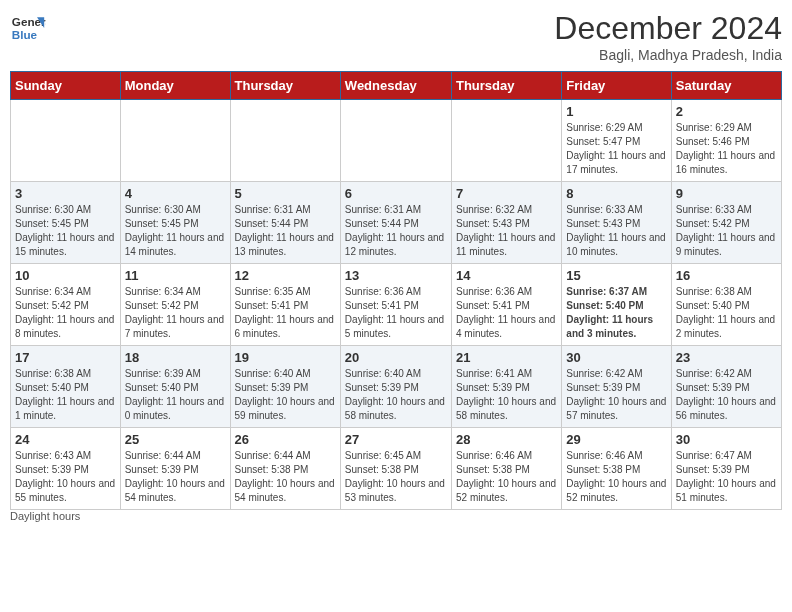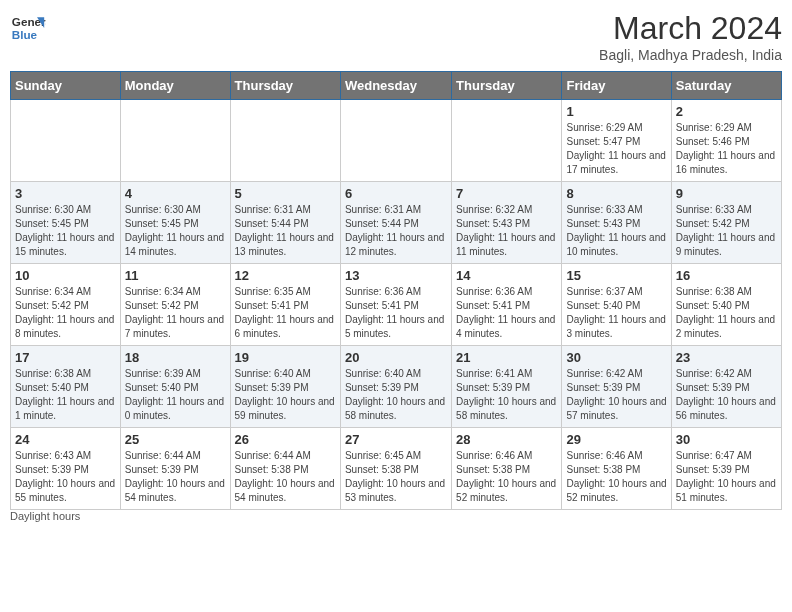--- a/index.html
+++ b/index.html
@@ -36,21 +36,21 @@
     .subtitle {
       font-size: 14px;
       color: #555;
     }
     .calendar-table {
       width: 100%;
       border-collapse: collapse;
       font-size: 11px;
     }
     .calendar-table th {
-      background-color: #737373;
+      background-color: #b91c1c;
       color: #fff;
       padding: 6px 4px;
       text-align: left;
       font-size: 13px;
       font-weight: bold;
       border: 1px solid #2d6aa0;
     }
     .calendar-table td {
       border: 1px solid #ccc;
       vertical-align: top;
@@ -86,21 +86,21 @@
 
 <div class="header-area">
   <div class="logo">
     <svg class="logo-icon" viewBox="0 0 40 40" xmlns="http://www.w3.org/2000/svg">
       <text x="2" y="18" font-size="13" font-weight="bold" fill="#333" font-family="Arial">General</text>
       <text x="2" y="32" font-size="13" font-weight="bold" fill="#3a7abf" font-family="Arial">Blue</text>
       <polygon points="30,8 38,8 38,20" fill="#3a7abf"></polygon>
     </svg>
   </div>
   <div class="title-area">
-    <div class="month-title">March 2024</div>
+    <div class="month-title">December 2024</div>
     <div class="subtitle">Bagli, Madhya Pradesh, India</div>
   </div>
 </div>
 
 <table class="calendar-table">
   <thead>
     <tr>
 
     <th>Sunday</th>
         <th>Monday</th>
@@ -202,21 +202,21 @@
 Daylight: 11 hours and 5 minutes.</div>
         </td>
         <td>
           <div class="cell-day">14</div>
           <div class="cell-info" style="white-space: pre-line;">Sunrise: 6:36 AM
 Sunset: 5:41 PM
 Daylight: 11 hours and 4 minutes.</div>
         </td>
         <td>
           <div class="cell-day">15</div>
-          <div class="cell-info" style="white-space: pre-line;">Sunrise: 6:37 AM
+          <div class="cell-info" style="white-space: pre-line; font-weight: bold;">Sunrise: 6:37 AM
 Sunset: 5:40 PM
 Daylight: 11 hours and 3 minutes.</div>
         </td>
         <td>
           <div class="cell-day">16</div>
           <div class="cell-info" style="white-space: pre-line;">Sunrise: 6:38 AM
 Sunset: 5:40 PM
 Daylight: 11 hours and 2 minutes.</div>
         </td>
       </tr>

